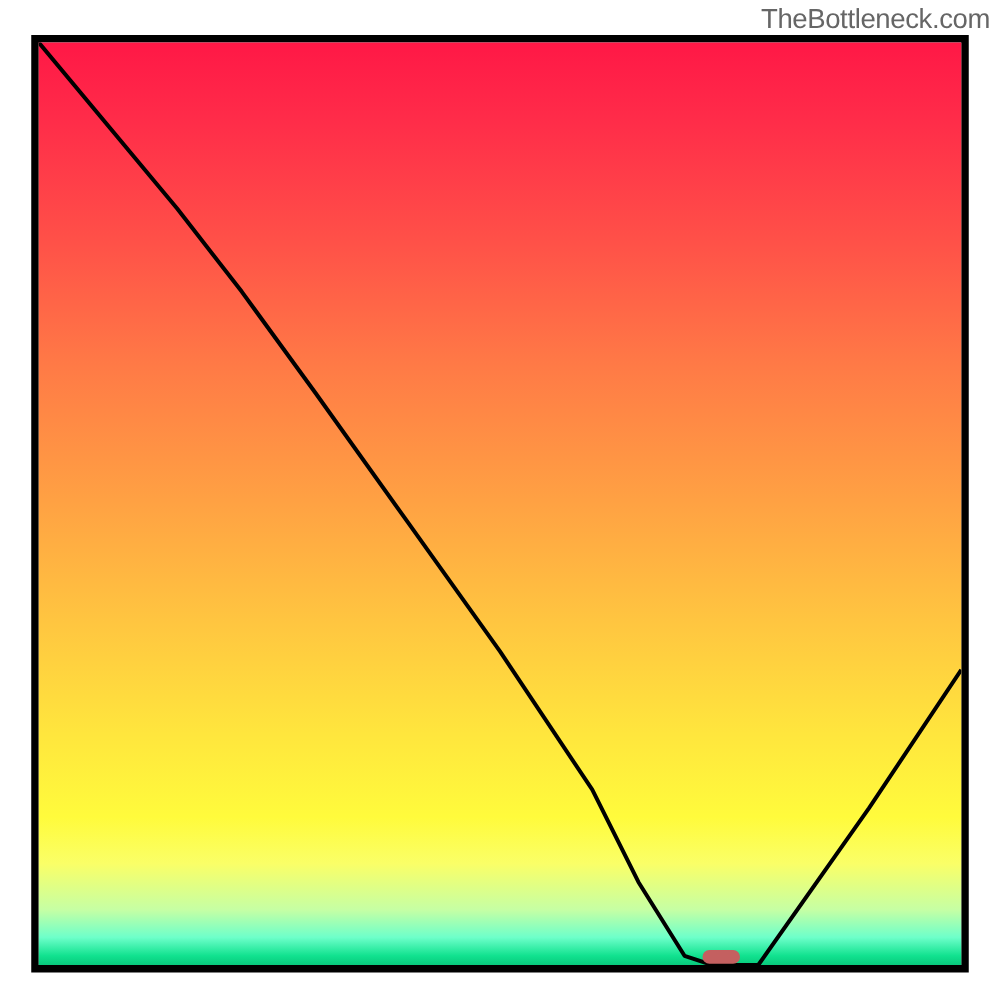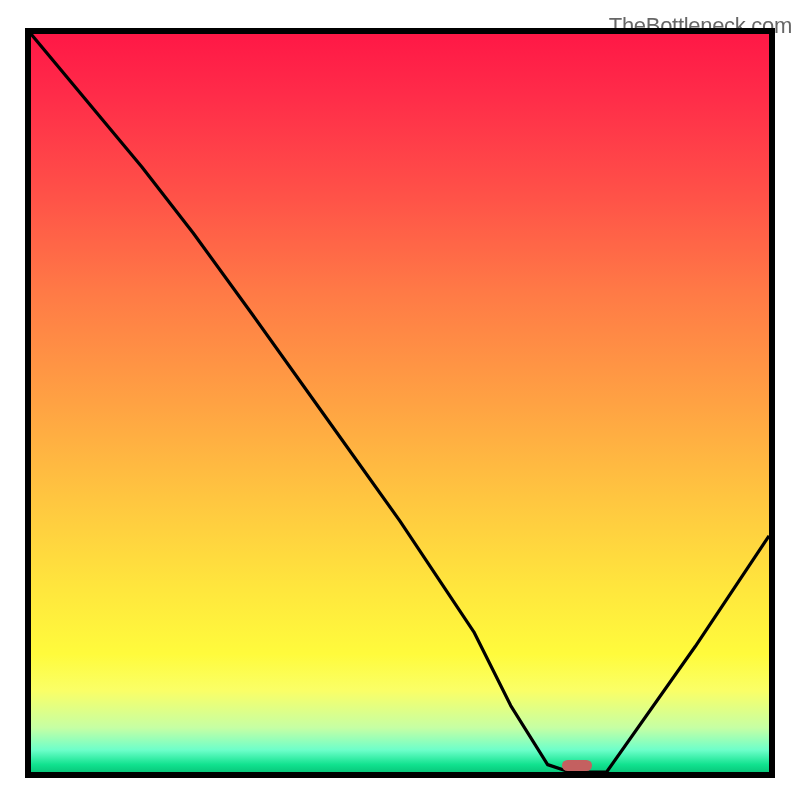--- a/index.html
+++ b/index.html
@@ -12,21 +12,20 @@
   }
   .watermark {
     position: absolute;
     top: 2px;
     right: 8px;
     font-family: Arial, Helvetica, sans-serif;
     font-size: 22px;
     font-weight: 500;
     color: #666666;
     letter-spacing: -0.3px;
-    margin-top: 11px;
   }
   .outer-frame {
     position: absolute;
     left: 25px;
     top: 28px;
     width: 750px;
     height: 750px;
     box-sizing: border-box;
     border: 6px solid #000000;
   }

